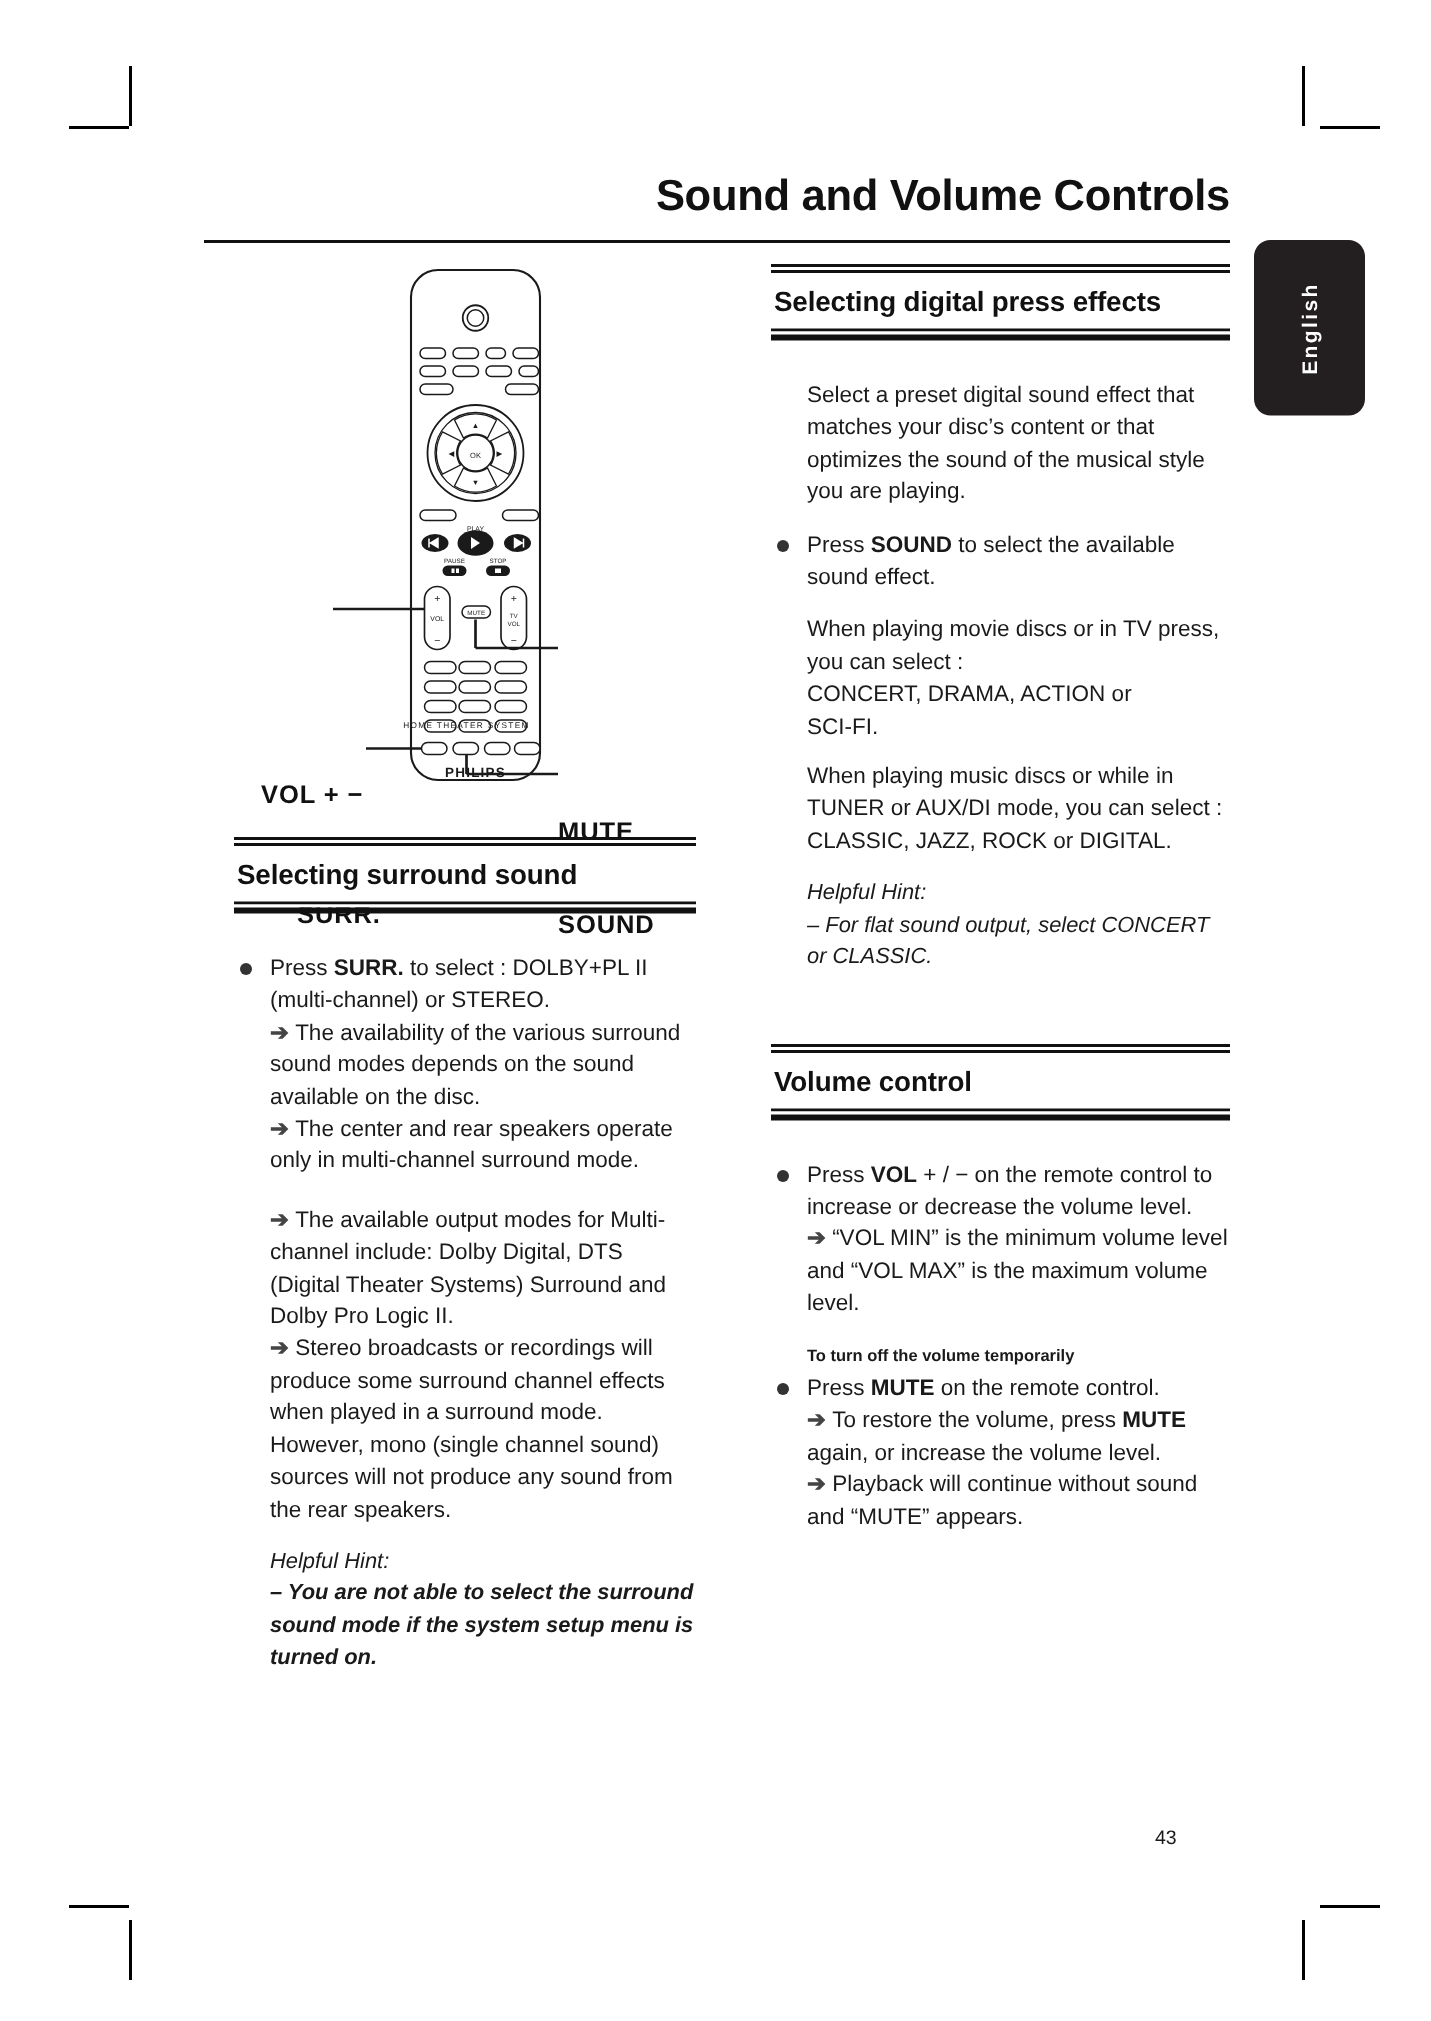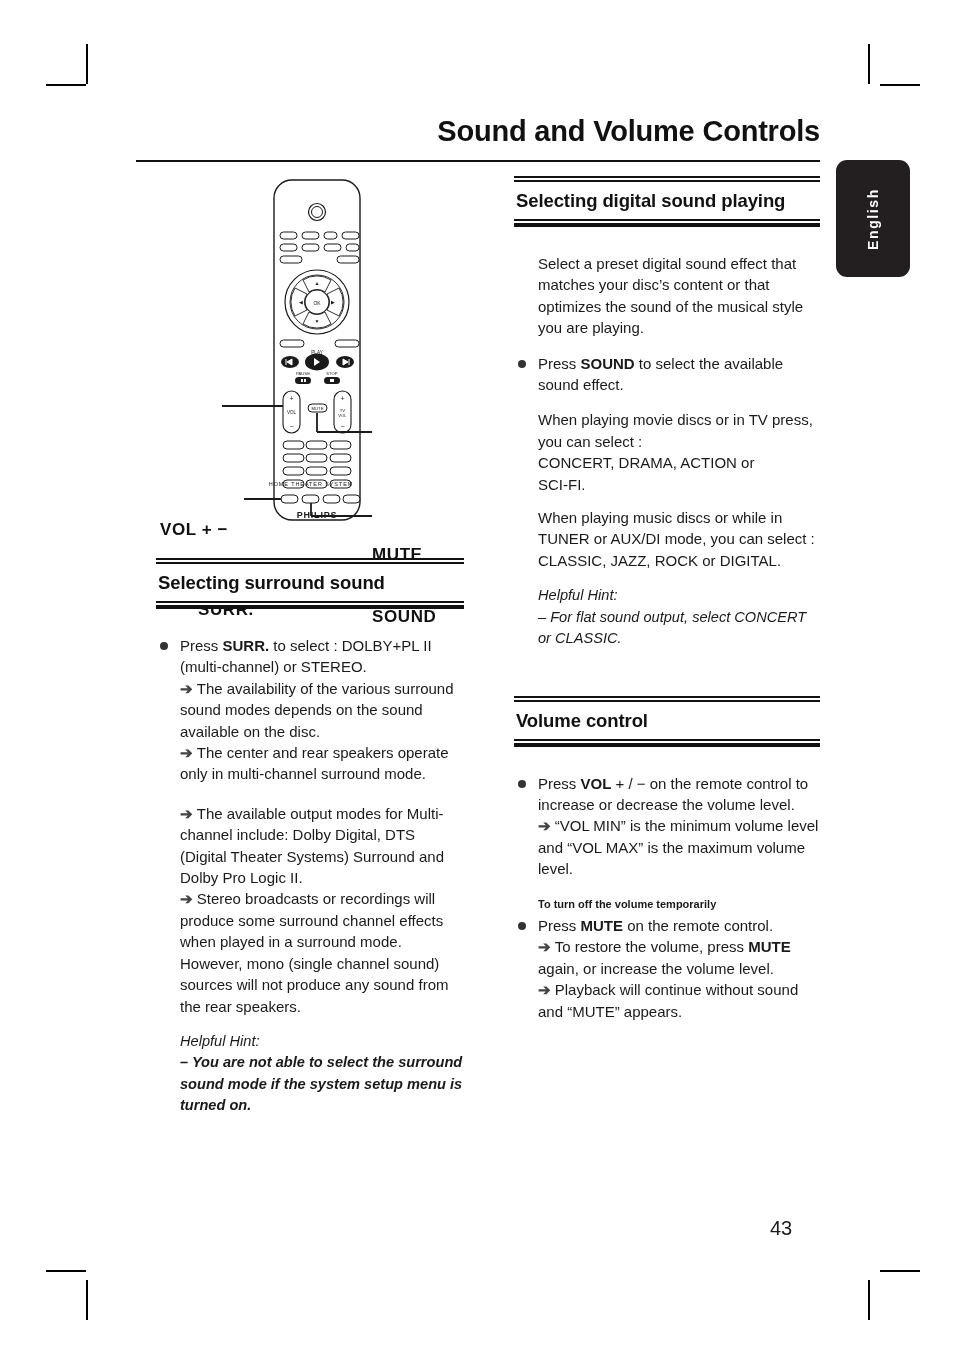--- a/index.html
+++ b/index.html
@@ -116,42 +116,42 @@
   }
   .spacer-sm { height: 14px; }
   .spacer-md { height: 26px; }
   .spacer-lg { height: 46px; }
 
   
   .page-num {
     position: absolute;
     left: 770px;
     top: 1217px;
-    font-size: 20px;
+    font-size: 13px;
     color: #1a1a1a;
   }
 
   
   .remote-fig {
     position: absolute;
     left: 156px;
     top: 170px;
     width: 310px;
     height: 360px;
   }
   .remote-fig svg { display: block; }
   .callout {
     position: absolute;
     font-size: 17px;
     font-weight: bold;
     letter-spacing: 0.6px;
     color: #111;
     white-space: nowrap;
   }
-  .cl-vol   { left: 4px;  top: 350px; }
+  .cl-vol   { left: 18px;  top: 350px; }
   .cl-mute  { left: 216px; top: 375px; }
   .cl-surr  { left: 42px;  top: 430px; }
   .cl-sound { left: 216px; top: 437px; }
 </style>
 </head>
 <body>
 
 <div class="cropmark cm-v" style="left:86px;  top:44px;"></div>
 <div class="cropmark cm-h" style="left:46px;  top:84px;"></div>
 <div class="cropmark cm-v" style="left:868px; top:44px;"></div>
@@ -323,21 +323,21 @@
     <p class="para hint" style="margin-top:0;font-weight:bold;">–  You are not able to select the surround sound mode if the system setup menu is turned on.</p>
   </div>
 </div>
 
 <div class="col-right">
 
   <div class="section">
     <div class="rule-thin"></div>
     <div class="rule-gap"></div>
     <div class="rule-thin"></div>
-    <div class="sec-title">Selecting digital sound playing</div>
+    <div class="sec-title">Selecting digital press effects</div>
     <div class="rule-thin"></div>
     <div class="rule-gap"></div>
     <div class="rule-thick"></div>
   </div>
 
   <div class="spacer-md"></div>
 
   <p class="para" style="padding-left:24px;">Select a preset digital sound effect that matches your disc’s content or that optimizes the sound of the musical style you are playing.</p>
 
   <div class="spacer-sm"></div>

